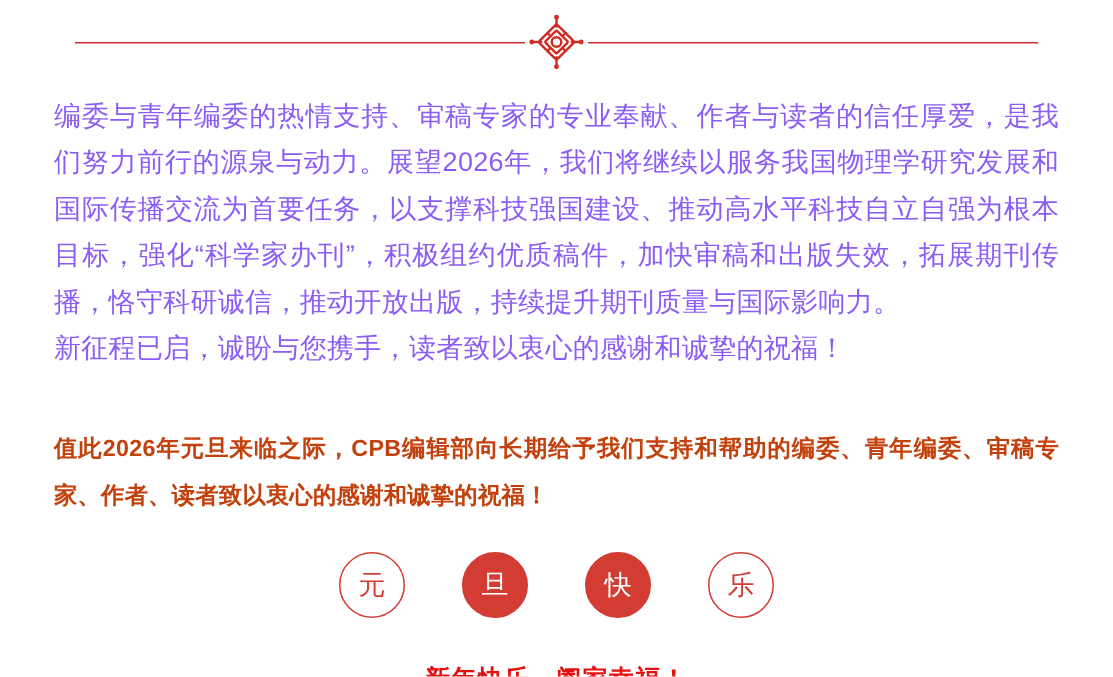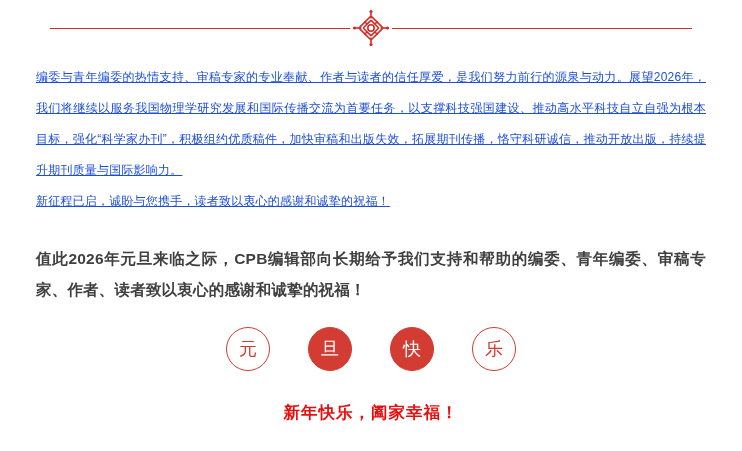--- a/index.html
+++ b/index.html
@@ -46,37 +46,36 @@
     align-items: center;
     justify-content: center;
   }
   .orn-knot svg { display: block; }
 
   
   .content {
     padding: 6px 36px 0 36px;
   }
   .para {
-    font-size: 12px;
+    font-size: 18px;
     line-height: 31px;
-    color: #1d4ed8;
+    color: #8b5cf6;
     letter-spacing: 0.2px;
     text-align: justify;
     margin: 0;
-    text-decoration: underline;
   }
   .para.second {
     margin-top: 0px;
   }
   .greeting {
-    margin-top: 26px;
+    margin-top: 36px;
     font-size: 15.5px;
     line-height: 31px;
     font-weight: bold;
-    color: #404040;
+    color: #c2410c;
     letter-spacing: 0.2px;
     text-align: justify;
   }
 
   
   .circles {
     margin-top: 22px;
     display: flex;
     justify-content: center;
     gap: 38px;

